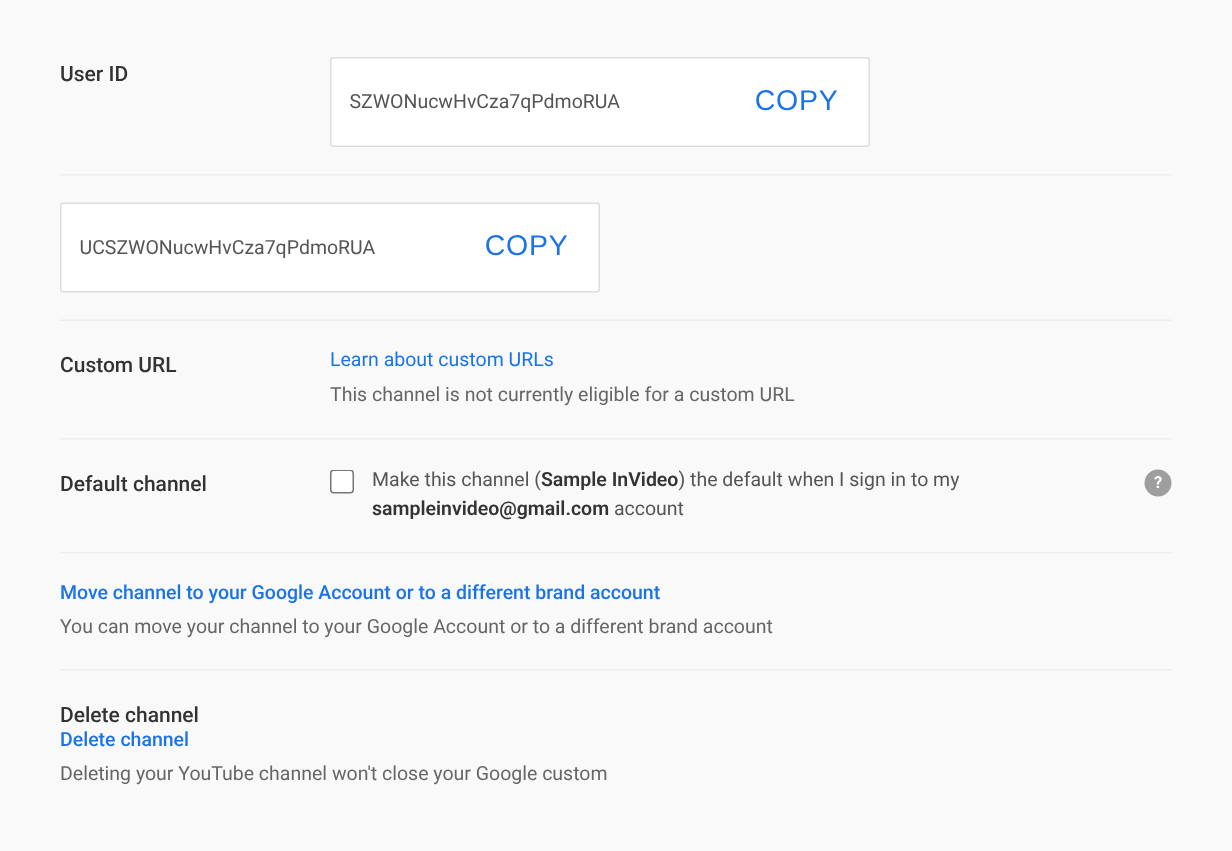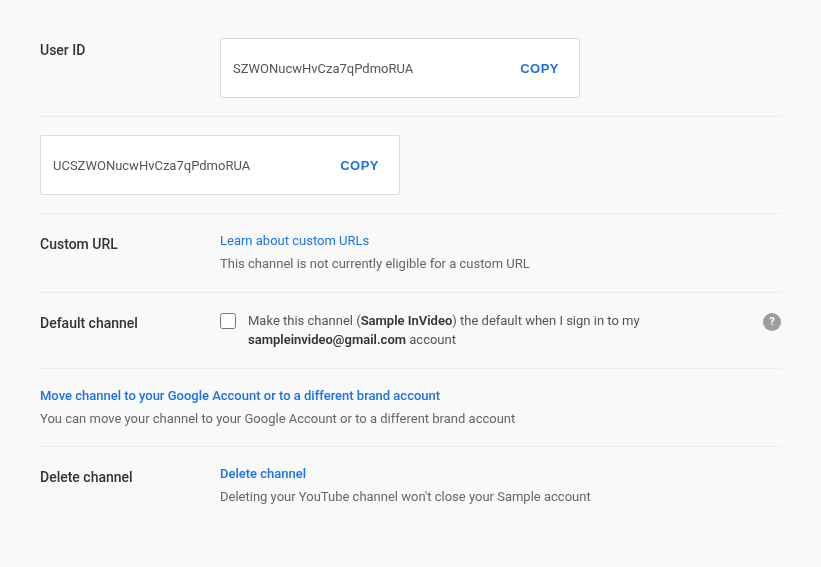--- a/index.html
+++ b/index.html
@@ -24,20 +24,21 @@
 
     .row {
       display: flex;
       align-items: flex-start;
       padding: 18px 0;
       border-bottom: 1px solid #eee;
     }
 
     .row:last-child {
       border-bottom: none;
+      flex-direction: column;
     }
 
     .label {
       width: 180px;
       min-width: 180px;
       font-size: 14px;
       color: #333;
       font-weight: 500;
       padding-top: 4px;
     }
@@ -64,22 +65,22 @@
       flex: 1;
       overflow: hidden;
       text-overflow: ellipsis;
       white-space: nowrap;
     }
 
     .copy-btn {
       background: none;
       border: none;
       color: #1a73e8;
-      font-weight: 700;
-      font-size: 13px;
+      font-weight: 400;
+      font-size: 19px;
       cursor: pointer;
       letter-spacing: 0.5px;
       padding: 4px 8px;
       text-transform: uppercase;
     }
 
     .checkbox-row {
       display: flex;
       align-items: flex-start;
       gap: 12px;
@@ -212,17 +213,17 @@
     <div class="content">
       <a href="#" class="move-link">Move channel to your Google Account or to a different brand account</a>
       <div class="sub-text">You can move your channel to your Google Account or to a different brand account</div>
     </div>
   </div>
 
   <div class="row">
     <div class="label">Delete channel</div>
     <div class="content">
       <a href="#" class="delete-link">Delete channel</a>
-      <div class="sub-text">Deleting your YouTube channel won't close your Sample account</div>
+      <div class="sub-text">Deleting your YouTube channel won't close your Google custom</div>
     </div>
   </div>
 
 </div>
 
 </body></html>

